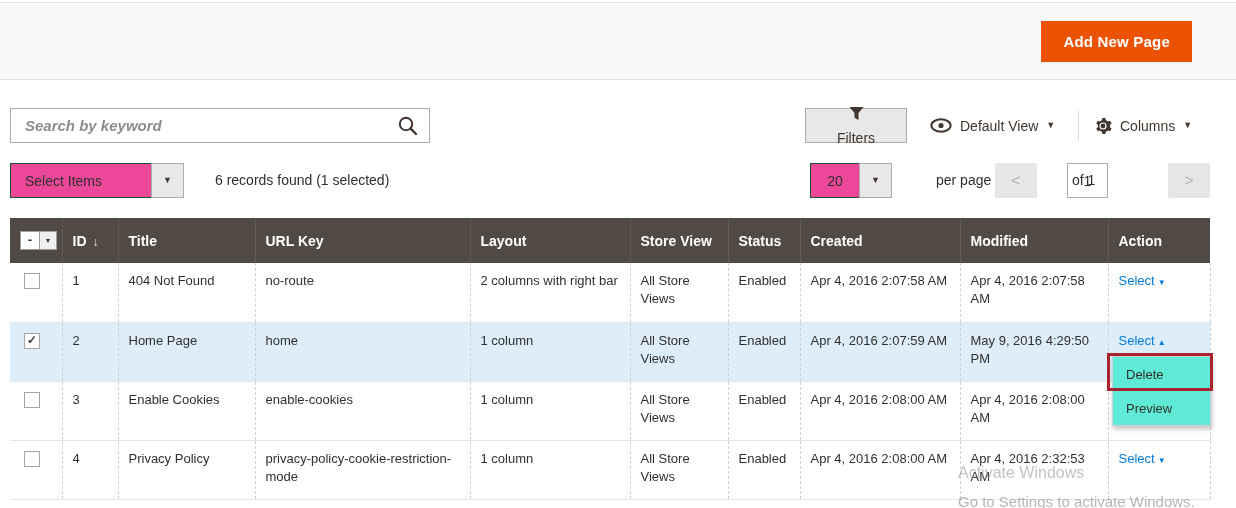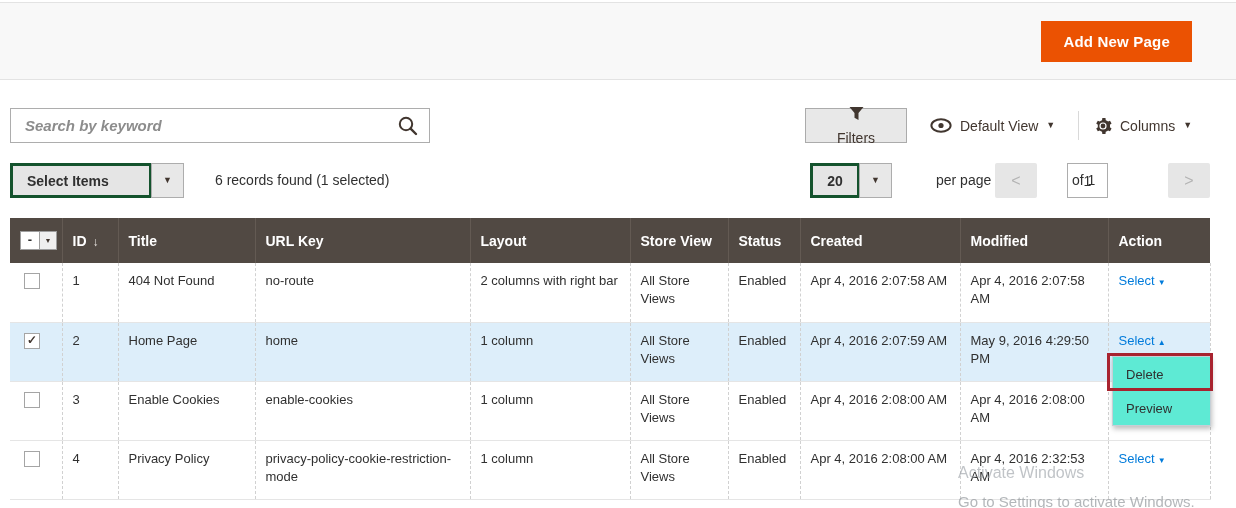--- a/index.html
+++ b/index.html
@@ -41,22 +41,22 @@
   .view-ctl { left:930px; }
   .columns-ctl { left:1094px; }
   .caret { font-size:9px; color:#41362f; line-height:1; }
   .caret.tiny { font-size:7px; }
   .ctl-divider { position:absolute; left:1078px; top:111px; width:1px; height:29px; background:#d9d9d9; }
   
   .split-select { position:absolute; top:163px; height:35px; display:flex; cursor:pointer; }
   .mass-action { left:10px; }
   .per-page-select { left:810px; }
   .ss-label {
-    border:3px solid #14532d; background:#e5e5e5; display:flex; align-items:center;
-    padding-left:14px; font-size:14px; color:#303030;font-weight:bold;
+    border:1px solid #14532d; background:#ec4899; display:flex; align-items:center;
+    padding-left:14px; font-size:14px; color:#303030;
   }
   .mass-action .ss-label { width:142px; }
   .per-page-select .ss-label { width:50px; justify-content:center; padding-left:0; }
   .ss-caret {
     width:33px; border:1px solid #adadad; border-left:1px solid #adadad; margin-left:-1px;
     background:#e8e8e8; display:flex; align-items:center; justify-content:center;
   }
   .records { position:absolute; left:215px; top:172px; font-size:14px; color:#303030; }
   .per-page-label { position:absolute; left:936px; top:172px; font-size:14px; }
   .pager-btn {

